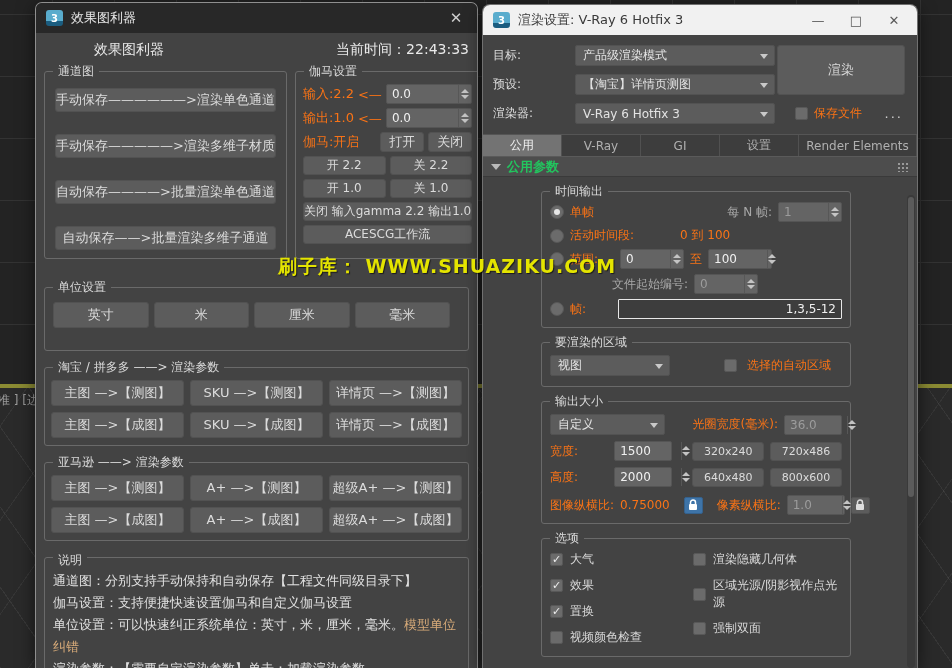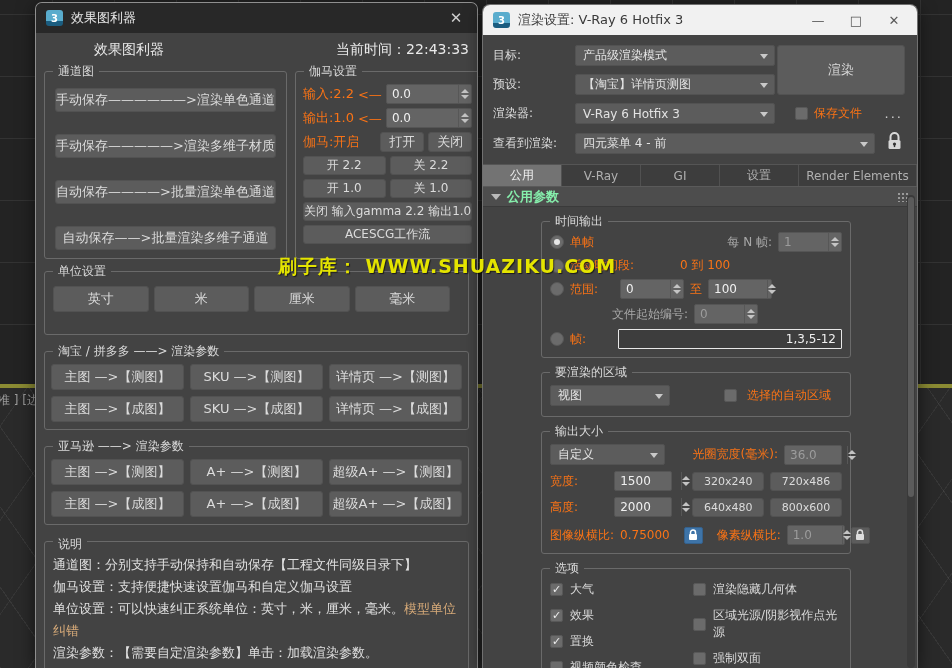--- a/index.html
+++ b/index.html
@@ -62,21 +62,21 @@
   .lw-head .time { margin-left:auto; font-size:14px; color:#eaeaea; }
   .lw-cols { display:flex; gap:8px; }
   .grp-channel { width:253px; height:188px; padding:16px 10px 8px 10px; display:flex; flex-direction:column; gap:22px; }
   .grp-channel .btn { height:37px; font-size:13px; }
   .grp-gamma { flex:1; height:188px; padding:12px 7px 6px 7px; display:flex; flex-direction:column; gap:4px; }
   .grow { display:flex; align-items:center; gap:4px; }
   .grow .lbl { font-size:13px; }
   .grp-gamma .spin { flex:1; }
   .gbtn2 { display:flex; gap:4px; }
   .gbtn2 .btn { flex:1; height:19px; font-size:12px; }
-  .grp-unit { margin-top:12px; height:64px; padding:14px 18px 6px 8px; display:flex; gap:5px; }
+  .grp-unit { margin-top:28px; height:64px; padding:14px 18px 6px 8px; display:flex; gap:5px; }
   .grp-unit .btn { flex:1; height:26px; }
   .grp-shop { margin-top:16px; padding:12px 6px 7px 6px; display:flex; flex-direction:column; gap:6px; }
   .shoprow { display:flex; gap:6px; }
   .shoprow .btn { flex:1; height:26px; font-size:13px; }
   .grp-notes { margin-top:16px; padding:12px 8px 6px 8px; font-size:13px; line-height:22px; color:#e0e0e0; }
   .grp-notes .hl { color:#d8ab79; }
 
   
   .win-right { position:absolute; left:482px; top:4px; width:436px; height:664px; z-index:20;
     background:#434343; border:1px solid #707070; border-bottom:none; border-radius:8px 8px 0 0; overflow:hidden;
@@ -93,21 +93,21 @@
   .dd-view { width:300px; }
   .lock-big { margin-left:6px; }
   .tabs { margin-top:6px; display:flex; background:#3d3d3d; border-top:1px solid #555; height:22px; }
   .tab { display:flex; align-items:center; justify-content:center; font-size:12px; color:#b0b0b0;
     border-right:1px solid #515151; flex:1; white-space:nowrap; }
   .tab.active { background:#737373; color:#f2f2f2; }
   .tab.wide { flex:1.5; }
   .rollout-hd { height:21px; background:#4d4d4d; border-top:1px solid #5a5a5a; border-bottom:1px solid #3a3a3a;
     display:flex; align-items:center; padding:0 8px; gap:6px; }
   .tri-down { width:0; height:0; border-left:5px solid transparent; border-right:5px solid transparent; border-top:6px solid #b9b9b9; }
-  .rollout-hd .rtitle { font-size:13px; font-weight:bold; color:#86efac; }
+  .rollout-hd .rtitle { font-size:13px; font-weight:bold; color:#22c55e; }
   .dragdots { margin-left:auto; width:12px; height:10px;
     background:radial-gradient(#9a9a9a 1px, transparent 1.2px); background-size:4px 4px; }
   .rw-scroll { padding:14px 0 0 0; }
   .rgroup { margin:0 66px 14px 58px; }
   .grp-time { padding:10px 8px 8px 8px; display:flex; flex-direction:column; gap:5px; }
   .trow { display:flex; align-items:center; gap:6px; font-size:12px; }
   .trow .spin { width:64px; }
   .frames-input { flex:1; height:20px; background:#3d3d3d; border:1px solid #e8e8e8; border-radius:1px;
     color:#f0f0f0; font-size:12px; padding:0 5px; font-family:"DejaVu Sans",sans-serif; outline:none; }
   .grp-area { padding:12px 8px 10px 8px; display:flex; align-items:center; gap:10px; }
@@ -274,34 +274,20 @@
     </div>
     <div class="frow">
       <span class="flbl">渲染器:</span>
       <div class="dd dd-main">
           <span>V-Ray 6 Hotfix 3</span>
         </div>
       <span class="chk" style="margin-left:14px"></span>
       <span class="lbl">保存文件</span>
       <span class="dots-btn">...</span>
     </div>
-    <div class="frow">
-      <span class="flbl">查看到渲染:</span>
-      <div class="dd dd-view">
-          <span>四元菜单 4 - 前</span>
-        </div>
-      <span class="lock-big">
-        <svg width="15" height="18" viewBox="0 0 15 18">
-            <path d="M3.5 8 V5 a4 4 0 0 1 8 0 V8" fill="none" stroke="#d8d8d8" stroke-width="2"></path>
-            <rect x="1.5" y="8" width="12" height="9" rx="1.5" fill="#d8d8d8"></rect>
-            <circle cx="7.5" cy="12" r="1.6" fill="#333"></circle>
-            <rect x="6.8" y="12.5" width="1.4" height="2.6" fill="#333"></rect>
-          </svg>
-      </span>
-    </div>
   </div>
 
   <div class="tabs">
     <div class="tab active">公用</div>
     <div class="tab">V-Ray</div>
     <div class="tab">GI</div>
     <div class="tab">设置</div>
     <div class="tab wide">Render Elements</div>
   </div>
 

